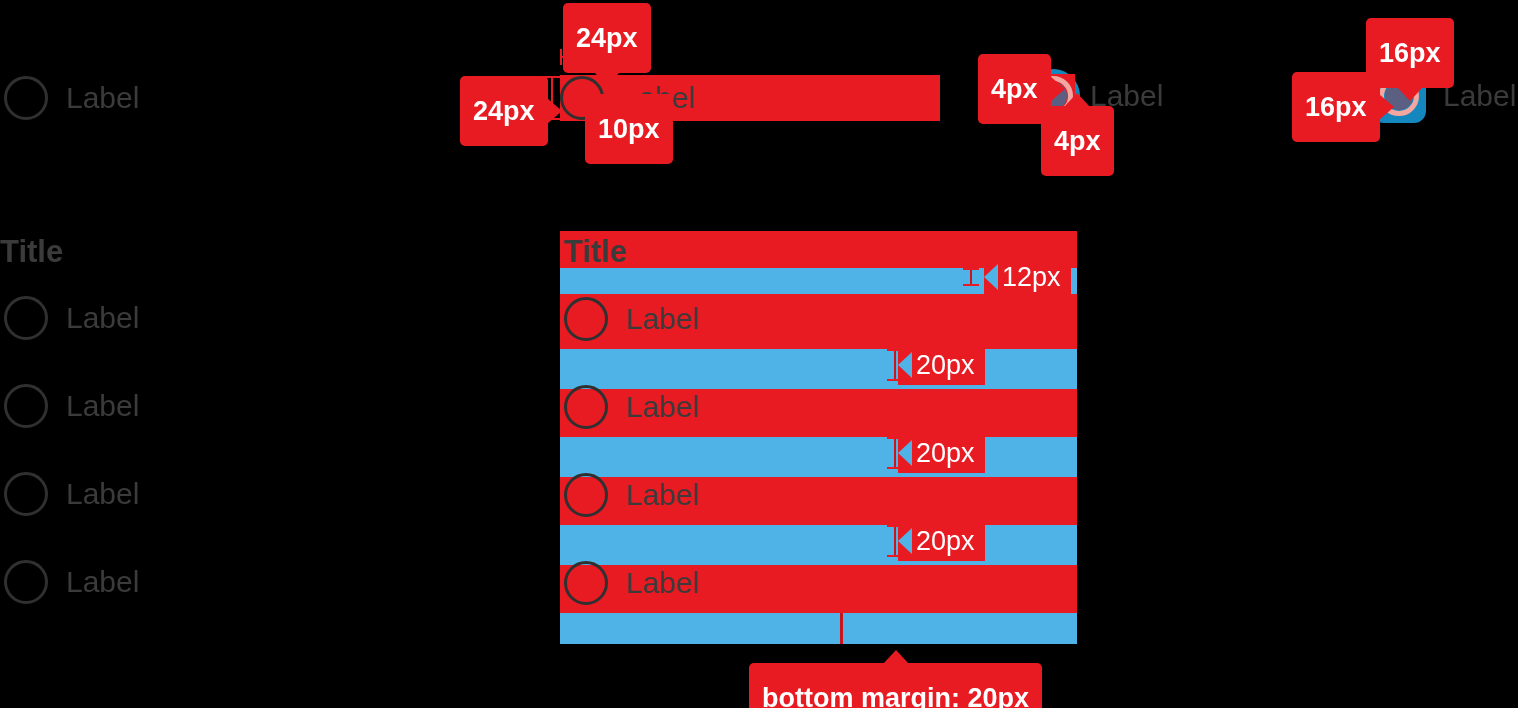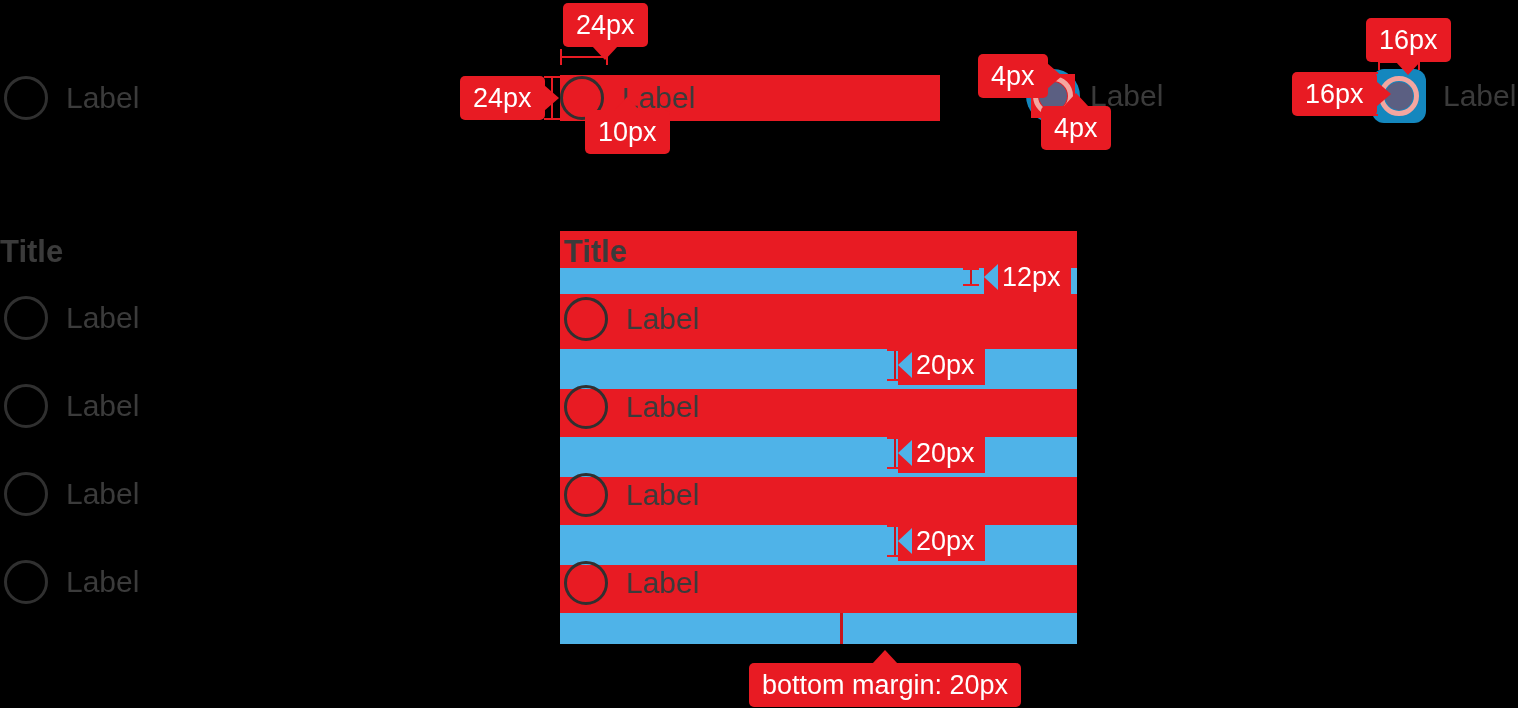--- a/index.html
+++ b/index.html
@@ -48,23 +48,24 @@
   .spec-row .radio-ring{position:absolute;left:4px;top:8px;}
   .spec-row .row-label{position:absolute;left:66px;top:8px;}
 
   
   .callout{
     position:absolute;
     background:#E81B23;
     color:#fff;
     font-size:27px;
     line-height:44px;
-    padding:0 13px;
+    padding:13px 13px;
     border-radius:5px;
     white-space:nowrap;
+    font-weight:bold;
   }
   
   .tail-down::after{
     content:"";position:absolute;left:50%;bottom:-13px;
     transform:translateX(-50%);
     border-left:13px solid transparent;
     border-right:13px solid transparent;
     border-top:14px solid #E81B23;
   }
   .tail-up::after{
@@ -152,21 +153,21 @@
   </div>
   <div class="abs row-label" style="left:622px;top:76px;">Label</div>
 
   <div class="rule-h" style="left:560px;top:56px;width:48px;"></div>
   <div class="callout tail-down" style="left:563px;top:3px;">24px</div>
 
   <div class="rule-v" style="left:551px;top:76px;height:44px;"></div>
   <div class="callout tail-right" style="left:460px;top:76px;">24px</div>
 
   <div class="rule-h" style="left:607px;top:97px;width:14px;"></div>
-  <div class="callout tail-up" style="left:585px;top:110px;">10px</div>
+  <div class="callout tail-up" style="left:585px;top:94px;">10px</div>
 
   <div class="specimen" style="left:1026px;top:69px;">
     <div class="spec-outer-circ"></div>
     <div class="spec-redsq"></div>
     <div class="spec-ring"></div>
     <div class="spec-core"></div>
   </div>
   <div class="spec-label" style="left:1090px;top:69px;">Label</div>
   <div class="callout tail-right" style="left:978px;top:54px;">4px</div>
   <div class="callout tail-up" style="left:1041px;top:106px;">4px</div>

